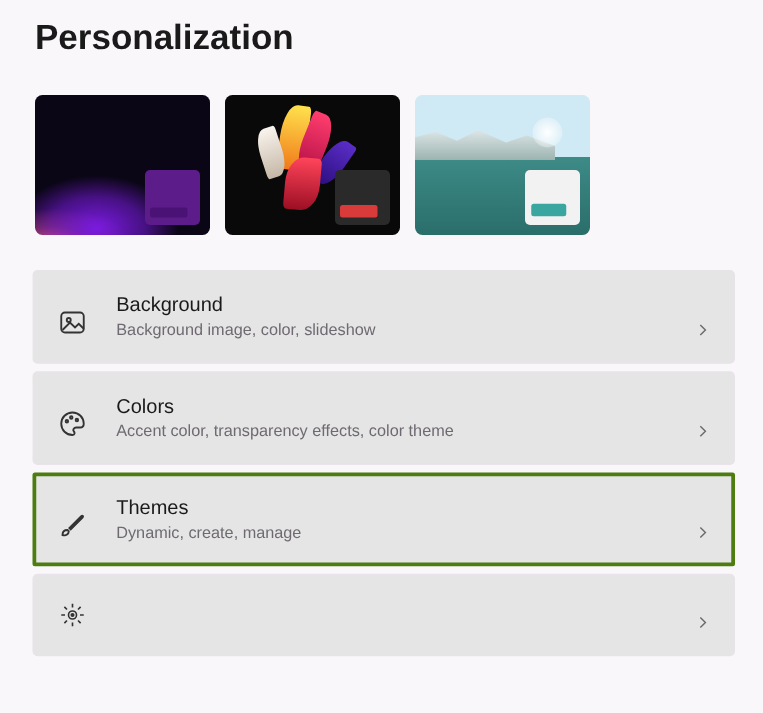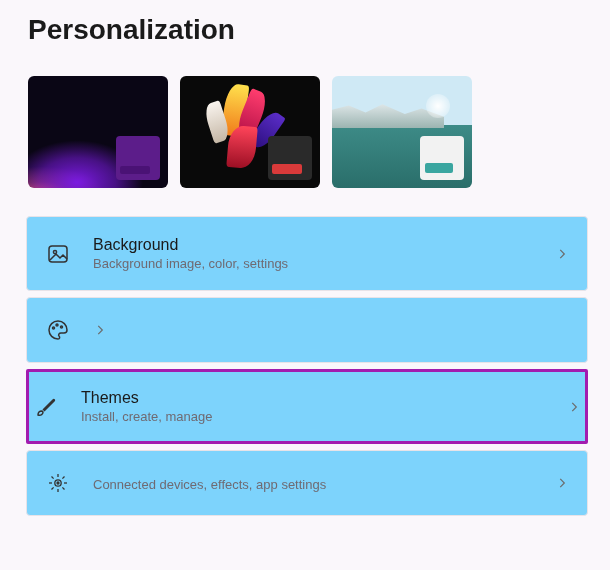--- a/index.html
+++ b/index.html
@@ -97,32 +97,32 @@
       border-radius: 2px;
     }
     
     .cards {
       margin: 28px 22px 0 26px;
       display: flex;
       flex-direction: column;
       gap: 6px;
     }
     .card {
-      background: #7dd3fc;
+      background: #e5e5e5;
       border: 1px solid #e7e3e8;
       border-radius: 4px;
       display: flex;
-      align-items: center;
+      align-items: flex-end;
       padding: 19px 18px;
       cursor: pointer;
     }
     .card.highlight {
-      border: 3px solid #a21caf;
-      border-radius: 2px;
-      padding: 17px 4px;
+      border: 3px solid #4d7c0f;
+      border-radius: 2px;
+      padding: 17px 16px;
     }
     .card-icon {
       width: 26px;
       height: 26px;
       flex-shrink: 0;
       display: flex;
       align-items: center;
       justify-content: center;
       color: #333;
       margin-right: 22px;
@@ -180,55 +180,59 @@
   <div class="card">
     <span class="card-icon">
       <svg viewBox="0 0 24 24" width="24" height="24" fill="none" stroke="currentColor" stroke-width="1.5">
         <rect x="3" y="4" width="18" height="16" rx="3"></rect>
         <circle cx="9" cy="10" r="1.6"></circle>
         <path d="M4 18 L10 12 L14 16 L17 13 L21 17"></path>
       </svg>
     </span>
     <div class="card-text">
       <div class="card-title">Background</div>
-      <div class="card-sub">Background image, color, settings</div>
+      <div class="card-sub">Background image, color, slideshow</div>
     </div>
     <span class="chevron">
       <svg viewBox="0 0 24 24" width="14" height="14" fill="none" stroke="currentColor" stroke-width="2">
           <path d="M9 5 L16 12 L9 19"></path>
         </svg>
     </span>
   </div>
 
   <div class="card">
     <span class="card-icon">
       <svg viewBox="0 0 24 24" width="24" height="24" fill="none" stroke="currentColor" stroke-width="1.5">
         <path d="M12 3 C7 3 3 7 3 12 C3 17 7 21 12 21 C14 21 14 19 13 18 C12 17 13 15 15 15 L18 15 C20 15 21 13.5 21 12 C21 7 17 3 12 3 Z"></path>
         <circle cx="7.5" cy="10" r="1"></circle>
           <circle cx="11" cy="7" r="1"></circle>
           <circle cx="15.5" cy="9" r="1"></circle>
       </svg>
     </span>
+    <div class="card-text">
+      <div class="card-title">Colors</div>
+      <div class="card-sub">Accent color, transparency effects, color theme</div>
+    </div>
     <span class="chevron">
       <svg viewBox="0 0 24 24" width="14" height="14" fill="none" stroke="currentColor" stroke-width="2">
           <path d="M9 5 L16 12 L9 19"></path>
         </svg>
     </span>
   </div>
 
   <div class="card highlight">
     <span class="card-icon">
       <svg viewBox="0 0 24 24" width="24" height="24" fill="none" stroke="currentColor" stroke-width="1.5">
         <path d="M4 20 C4 17 6 16 8 16 L9 17 C9 19 7 21 4 20 Z"></path>
         <path d="M9 15 L19 5 C20 4 21 5 20 6 L10 16"></path>
       </svg>
     </span>
     <div class="card-text">
       <div class="card-title">Themes</div>
-      <div class="card-sub">Install, create, manage</div>
+      <div class="card-sub">Dynamic, create, manage</div>
     </div>
     <span class="chevron">
       <svg viewBox="0 0 24 24" width="14" height="14" fill="none" stroke="currentColor" stroke-width="2">
           <path d="M9 5 L16 12 L9 19"></path>
         </svg>
     </span>
   </div>
 
   <div class="card">
     <span class="card-icon">
@@ -239,21 +243,20 @@
           <line x1="12" y1="18" x2="12" y2="21"></line>
         <line x1="3" y1="12" x2="6" y2="12"></line>
           <line x1="18" y1="12" x2="21" y2="12"></line>
         <line x1="5.5" y1="5.5" x2="7.6" y2="7.6"></line>
           <line x1="16.4" y1="16.4" x2="18.5" y2="18.5"></line>
         <line x1="5.5" y1="18.5" x2="7.6" y2="16.4"></line>
           <line x1="16.4" y1="7.6" x2="18.5" y2="5.5"></line>
       </svg>
     </span>
     <div class="card-text">
-      <div class="card-sub">Connected devices, effects, app settings</div>
     </div>
     <span class="chevron">
       <svg viewBox="0 0 24 24" width="14" height="14" fill="none" stroke="currentColor" stroke-width="2">
           <path d="M9 5 L16 12 L9 19"></path>
         </svg>
     </span>
   </div>
 
 </div>
 

